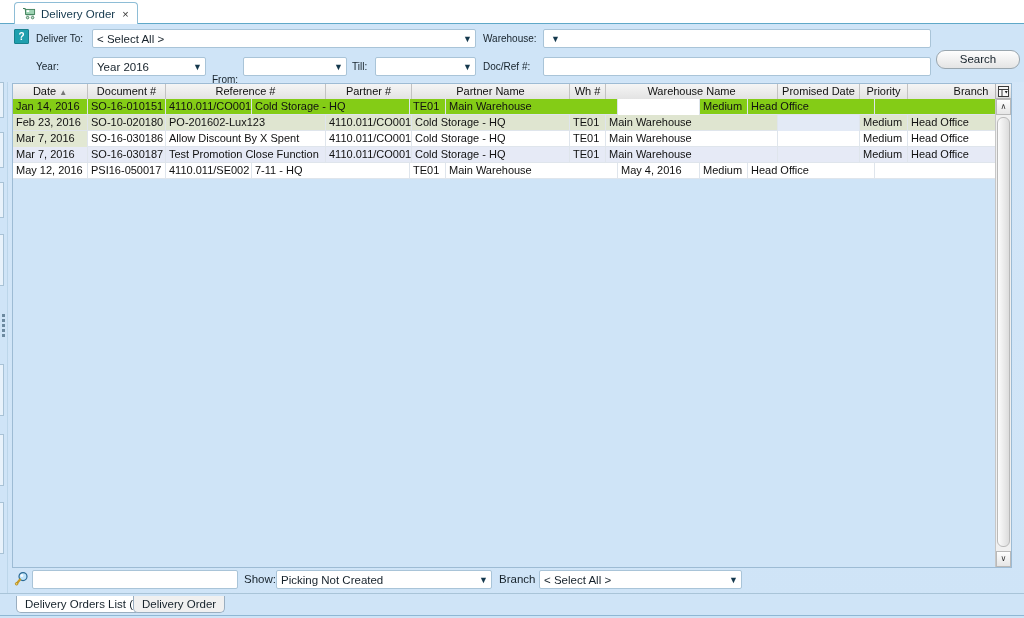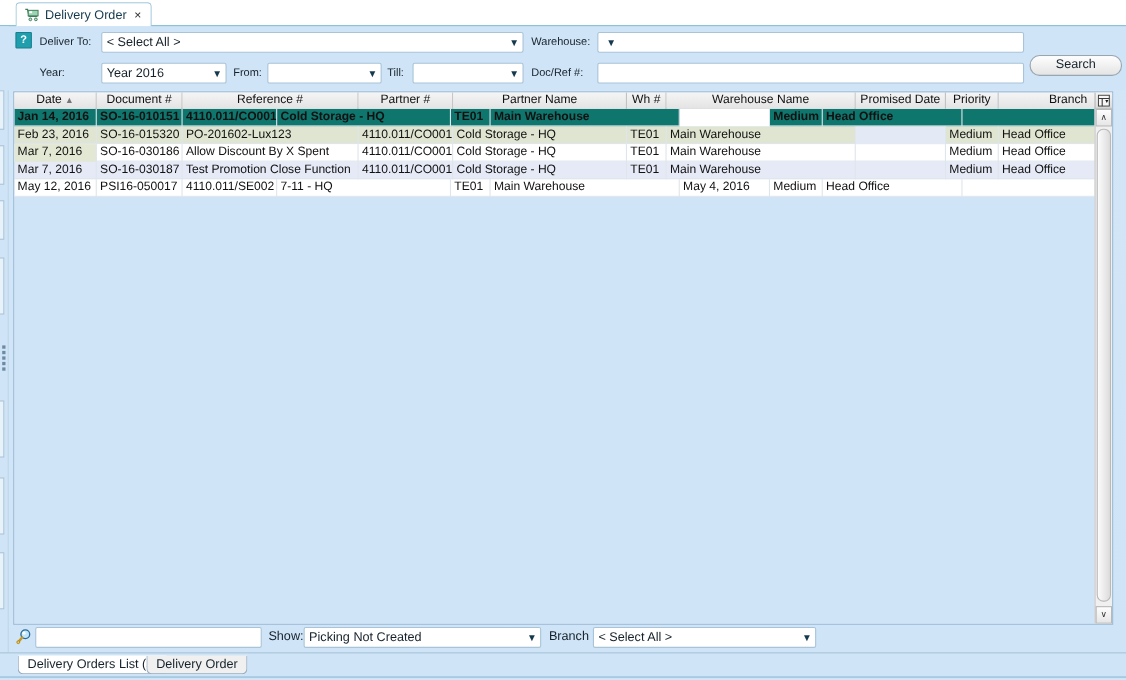--- a/index.html
+++ b/index.html
@@ -411,21 +411,21 @@
     <div class="search-btn">Search</div>
 
     <div class="f-row r2">
       <div class="f-label" style="left:36px; top:3px;">Year:</div>
 
       <div class="cbx" style="left:92px; top:3px; width:114px;">
         <span class="cbx-val">Year 2016</span>
         <span class="arrow">▼</span>
       </div>
 
-      <div class="f-label" style="left:212px; top:3px;">From:</div>
+      <div class="f-label" style="left:212px; top:16px;">From:</div>
 
       <div class="cbx" style="left:243px; top:3px; width:104px;">
         <span class="cbx-val"></span>
         <span class="arrow">▼</span>
       </div>
 
       <div class="f-label" style="left:352px; top:3px;">Till:</div>
 
       <div class="cbx" style="left:375px; top:3px; width:101px;">
         <span class="cbx-val"></span>
@@ -454,34 +454,34 @@
     <div class="grid-config">
       <svg width="11" height="11" viewBox="0 0 11 11" style="margin-top:2px;">
         <rect x="0.5" y="0.5" width="10" height="10" fill="#f7f7f7" stroke="#3a3a3a" stroke-width="1"></rect>
         <line x1="0.5" y1="3.5" x2="10.5" y2="3.5" stroke="#3a3a3a" stroke-width="1"></line>
         <line x1="4" y1="3.5" x2="4" y2="10.5" stroke="#3a3a3a" stroke-width="1"></line>
         <path d="M6.8 5 L9.6 5 L8.2 7.6 Z" fill="#1a1a1a"></path>
       </svg>
     </div>
 
     <div class="grid-body" id="grid-body">
-        <div class="grow" style="background: #0f766e; font-weight: bold;">
+        <div class="grow" style="background: #84cc16;">
           <div class="gcell" style="width: 75px; flex: 0 0 75px; text-align: left;">Jan 14, 2016</div>
           <div class="gcell" style="width: 78px; flex: 0 0 78px; text-align: left;">SO-16-010151</div>
           <div class="gcell" style="width: 86px; flex: 0 0 86px; text-align: left;">4110.011/CO001</div>
           <div class="gcell" style="width: 158px; flex: 0 0 158px; text-align: left;">Cold Storage - HQ</div>
           <div class="gcell" style="width: 36px; flex: 0 0 36px; text-align: left;">TE01</div>
           <div class="gcell" style="width: 172px; flex: 0 0 172px; text-align: left;">Main Warehouse</div>
           <div class="gcell" style="width: 82px; flex: 0 0 82px; text-align: left; background: rgb(255, 255, 255);"></div>
           <div class="gcell" style="width: 48px; flex: 0 0 48px; text-align: left;">Medium</div>
           <div class="gcell" style="width: 127px; flex: 0 0 127px; text-align: left;">Head Office</div>
         </div>
         <div class="grow" style="background: rgb(223, 229, 208);">
           <div class="gcell" style="width: 75px; flex: 0 0 75px; text-align: left;">Feb 23, 2016</div>
-          <div class="gcell" style="width: 78px; flex: 0 0 78px; text-align: left;">SO-16-015320</div>
+          <div class="gcell" style="width: 78px; flex: 0 0 78px; text-align: left;">SO-10-020180</div>
           <div class="gcell" style="width: 160px; flex: 0 0 160px; text-align: left;">PO-201602-Lux123</div>
           <div class="gcell" style="width: 86px; flex: 0 0 86px; text-align: left;">4110.011/CO001</div>
           <div class="gcell" style="width: 158px; flex: 0 0 158px; text-align: left;">Cold Storage - HQ</div>
           <div class="gcell" style="width: 36px; flex: 0 0 36px; text-align: left;">TE01</div>
           <div class="gcell" style="width: 172px; flex: 0 0 172px; text-align: left;">Main Warehouse</div>
           <div class="gcell" style="width: 82px; flex: 0 0 82px; text-align: left; background: rgb(227, 234, 246);"></div>
           <div class="gcell" style="width: 48px; flex: 0 0 48px; text-align: left;">Medium</div>
           <div class="gcell" style="width: 127px; flex: 0 0 127px; text-align: left;">Head Office</div>
         </div>
         <div class="grow" style="background: rgb(255, 255, 255);">

